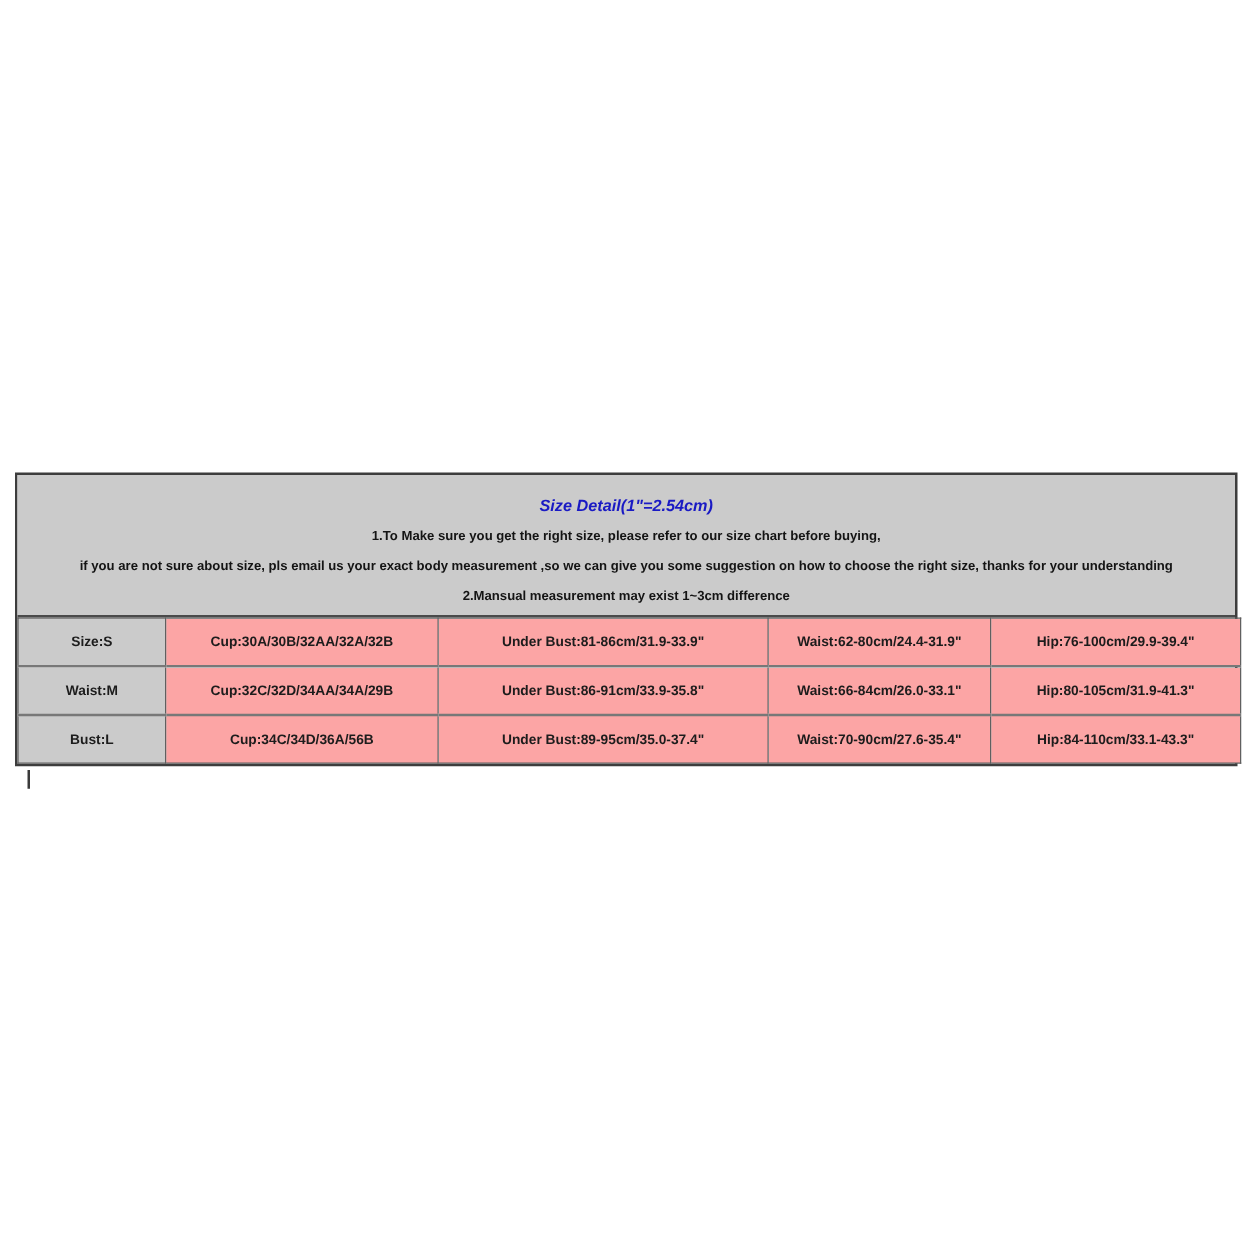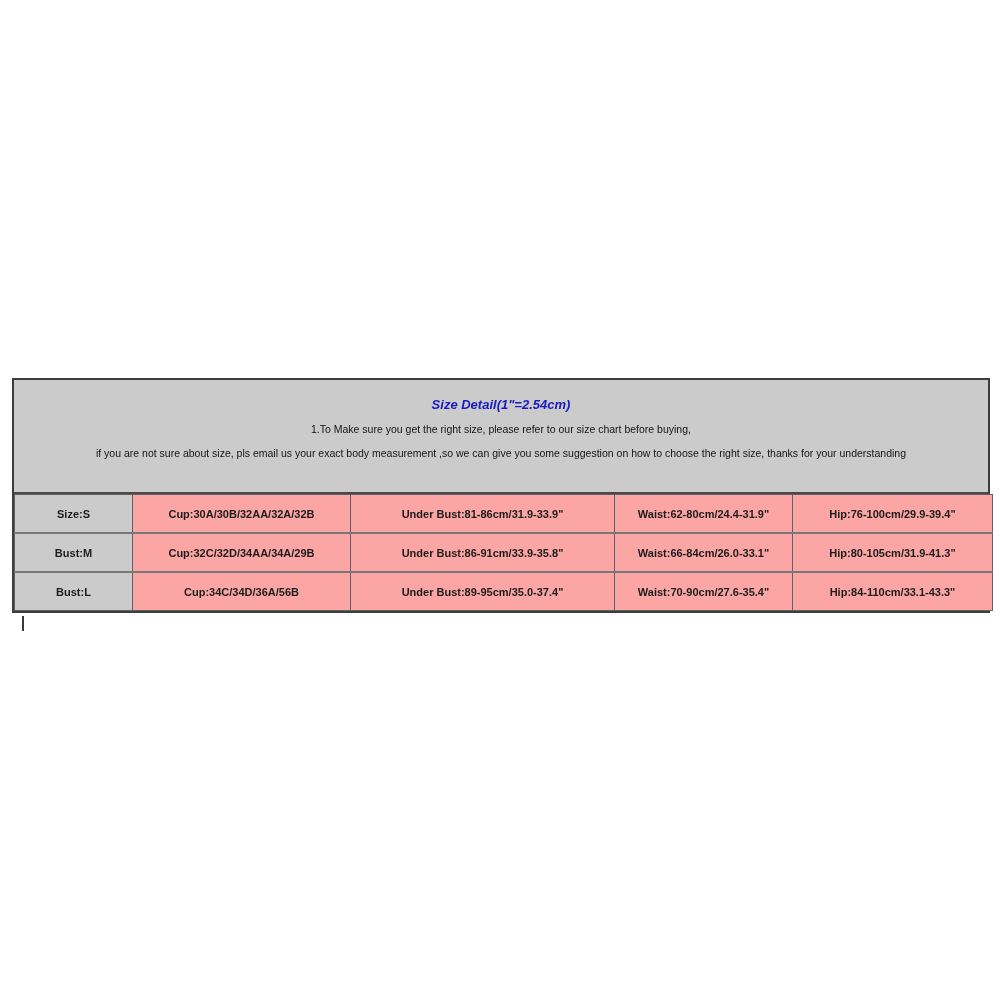--- a/index.html
+++ b/index.html
@@ -36,21 +36,21 @@
   .chart-title {
     font-size: 13px;
     font-weight: bold;
     font-style: italic;
     color: #1a1ac4;
     line-height: 24px;
     white-space: nowrap;
   }
   .chart-note {
     font-size: 10.5px;
-    font-weight: normal;
+    font-weight: bold;
     color: #141414;
     line-height: 24px;
     white-space: nowrap;
   }
 
   table.size-table {
     width: 100%;
     border-collapse: collapse;
     table-layout: fixed;
   }
@@ -88,40 +88,41 @@
 </style>
 </head>
 <body>
 
 <div class="size-chart">
 
   <div class="chart-header">
     <div class="chart-title">Size Detail(1"=2.54cm)</div>
     <div class="chart-note">1.To Make sure you get the right size, please refer to our size chart before buying,</div>
     <div class="chart-note">if you are not sure about size, pls email us your exact body measurement ,so we can give you some suggestion on how to choose the right size, thanks for your understanding</div>
+    <div class="chart-note">2.Mansual measurement may exist 1~3cm difference</div>
   </div>
 
   <table class="size-table">
     <colgroup>
       <col style="width:118px">
       <col style="width:218px">
       <col style="width:264px">
       <col style="width:178px">
       <col style="width:200px">
     </colgroup>
     <tbody>
       <tr>
         <td class="size-cell">Size:S</td>
         <td>Cup:30A/30B/32AA/32A/32B</td>
         <td>Under Bust:81-86cm/31.9-33.9"</td>
         <td>Waist:62-80cm/24.4-31.9"</td>
         <td>Hip:76-100cm/29.9-39.4"</td>
       </tr>
       <tr>
-        <td class="size-cell">Bust:M</td>
+        <td class="size-cell">Waist:M</td>
         <td>Cup:32C/32D/34AA/34A/29B</td>
         <td>Under Bust:86-91cm/33.9-35.8"</td>
         <td>Waist:66-84cm/26.0-33.1"</td>
         <td>Hip:80-105cm/31.9-41.3"</td>
       </tr>
       <tr>
         <td class="size-cell">Bust:L</td>
         <td>Cup:34C/34D/36A/56B</td>
         <td>Under Bust:89-95cm/35.0-37.4"</td>
         <td>Waist:70-90cm/27.6-35.4"</td>

